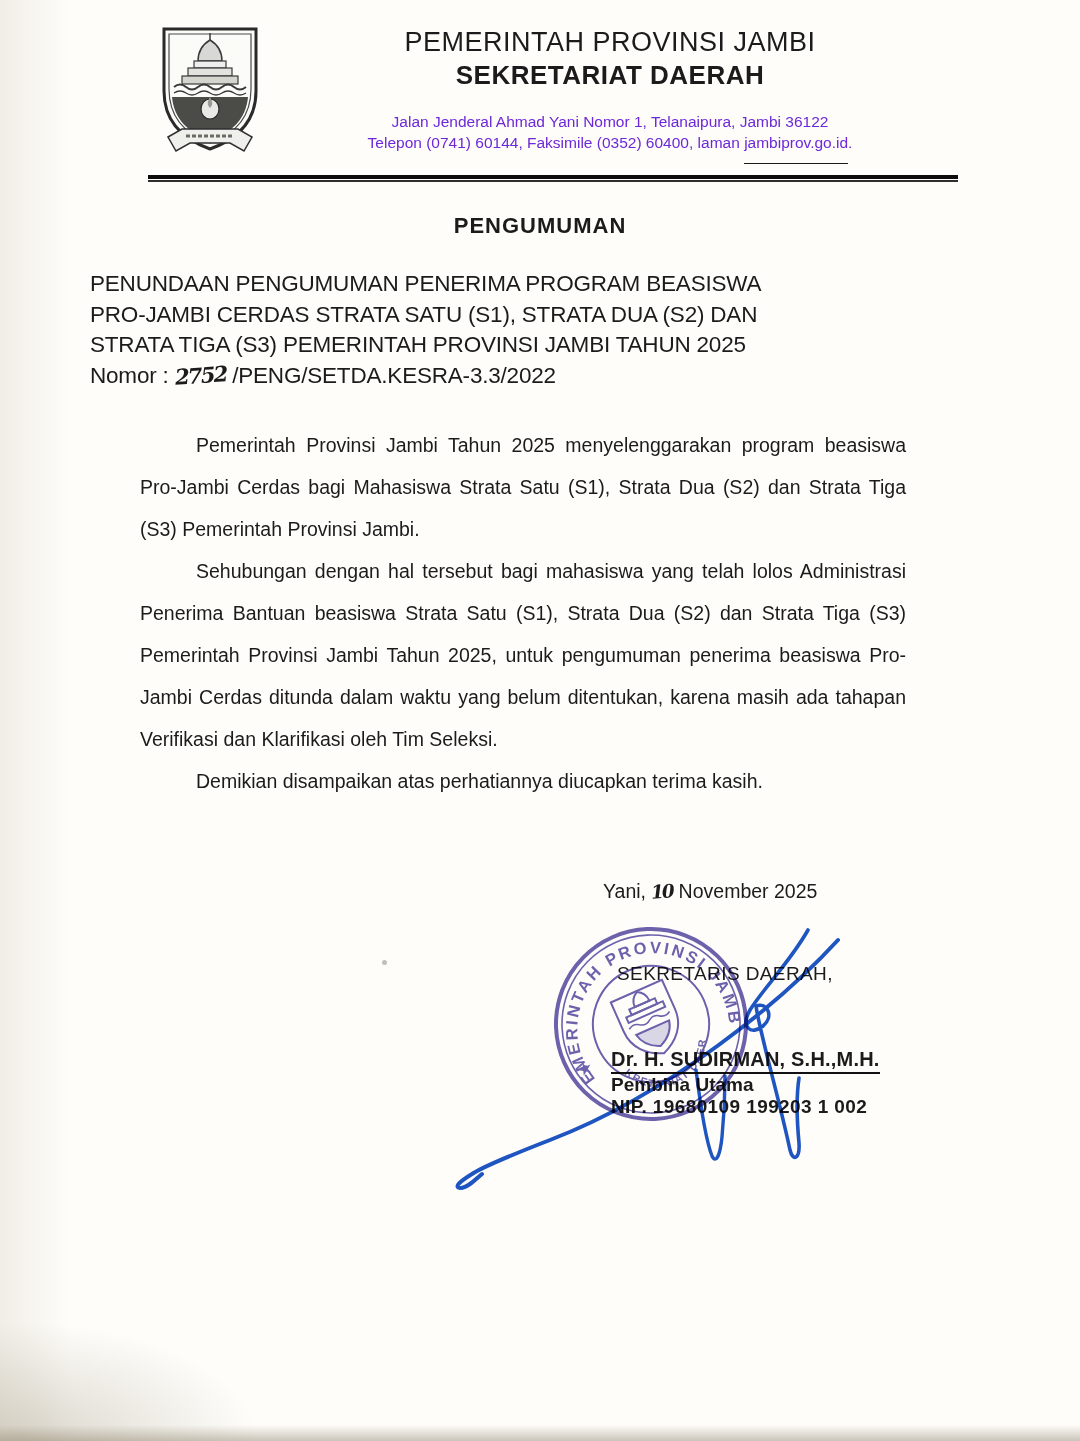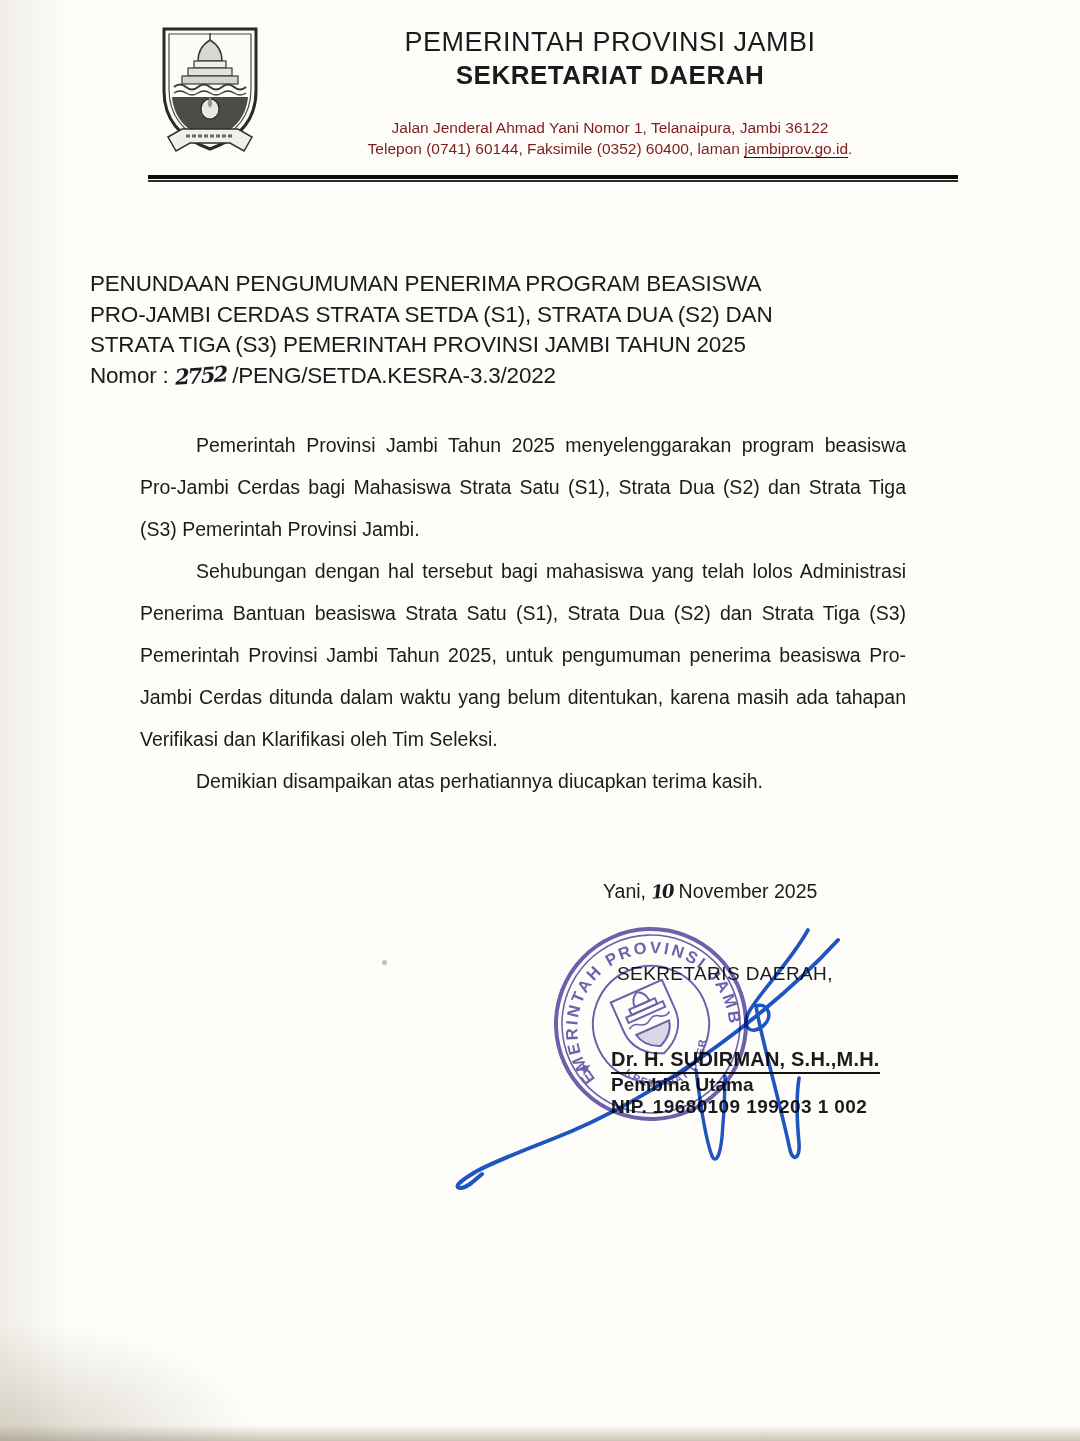--- a/index.html
+++ b/index.html
@@ -10,22 +10,22 @@
     background:#fefdfa;
     overflow:hidden;
     font-family:"Liberation Sans", sans-serif;
     color:#1b1b1b;
   }
   
   .logo{position:absolute;left:158px;top:24px;width:104px;height:136px;}
   .head-text{position:absolute;left:300px;top:26px;width:620px;text-align:center;}
   .org1{font-size:27px;letter-spacing:.5px;line-height:32px;}
   .org2{font-size:26px;font-weight:700;letter-spacing:.5px;line-height:34px;}
-  .addr{font-size:15.5px;line-height:21px;margin-top:25px;color:#7f1d1d;}
-  .addr .lnk{border-bottom:1.5px solid #1b1b1b;padding-bottom:0px;}
+  .addr{font-size:15.5px;line-height:21px;margin-top:19px;color:#6d28d9;}
+  .addr .lnk{border-bottom:1.5px solid #1b1b1b;padding-bottom:12px;}
   .rule{
     position:absolute;left:148px;top:175px;width:810px;height:8px;
     background:linear-gradient(#0c0c0c 0 52%, #fefdfa 52% 66%, #2e2e2e 66% 88%, transparent 88%);
   }
   
   .heading{
     position:absolute;left:0;top:213px;width:100%;
     text-align:center;font-size:22px;font-weight:700;letter-spacing:1px;
   }
   .titleblock{
@@ -104,24 +104,25 @@
     <div class="org1">PEMERINTAH PROVINSI JAMBI</div>
     <div class="org2">SEKRETARIAT DAERAH</div>
     <div class="addr">
       <div>Jalan Jenderal Ahmad  Yani Nomor 1, Telanaipura, Jambi 36122</div>
       <div><span>Telepon (0741) 60144, Faksimile  (0352) 60400, laman</span> <span class="lnk">jambiprov.go.id</span><span>.</span></div>
     </div>
   </div>
 
   <div class="rule"></div>
 
+  <div class="heading">PENGUMUMAN</div>
 
   <div class="titleblock">
     <div>PENUNDAAN PENGUMUMAN PENERIMA PROGRAM BEASISWA</div>
-    <div>PRO-JAMBI CERDAS STRATA SETDA (S1), STRATA DUA (S2) DAN</div>
+    <div>PRO-JAMBI CERDAS STRATA SATU (S1), STRATA DUA (S2) DAN</div>
     <div>STRATA TIGA (S3) PEMERINTAH PROVINSI JAMBI TAHUN 2025</div>
     <div class="nomor"><span>Nomor : </span><span class="hand">2752</span> <span>/PENG/SETDA.KESRA-3.3/2022</span></div>
   </div>
 
   <div class="body-text">
     <p>Pemerintah Provinsi Jambi Tahun 2025 menyelenggarakan program beasiswa Pro-Jambi Cerdas bagi Mahasiswa Strata Satu (S1), Strata Dua (S2) dan Strata Tiga (S3) Pemerintah Provinsi Jambi.</p>
     <p>Sehubungan dengan hal tersebut bagi mahasiswa yang telah lolos Administrasi Penerima Bantuan beasiswa Strata Satu (S1), Strata Dua (S2) dan Strata Tiga (S3) Pemerintah Provinsi Jambi Tahun 2025, untuk pengumuman penerima beasiswa Pro-Jambi Cerdas ditunda dalam waktu yang belum ditentukan, karena masih ada tahapan Verifikasi dan Klarifikasi oleh Tim Seleksi.</p>
     <p>Demikian disampaikan atas perhatiannya diucapkan terima kasih.</p>
   </div>
 

